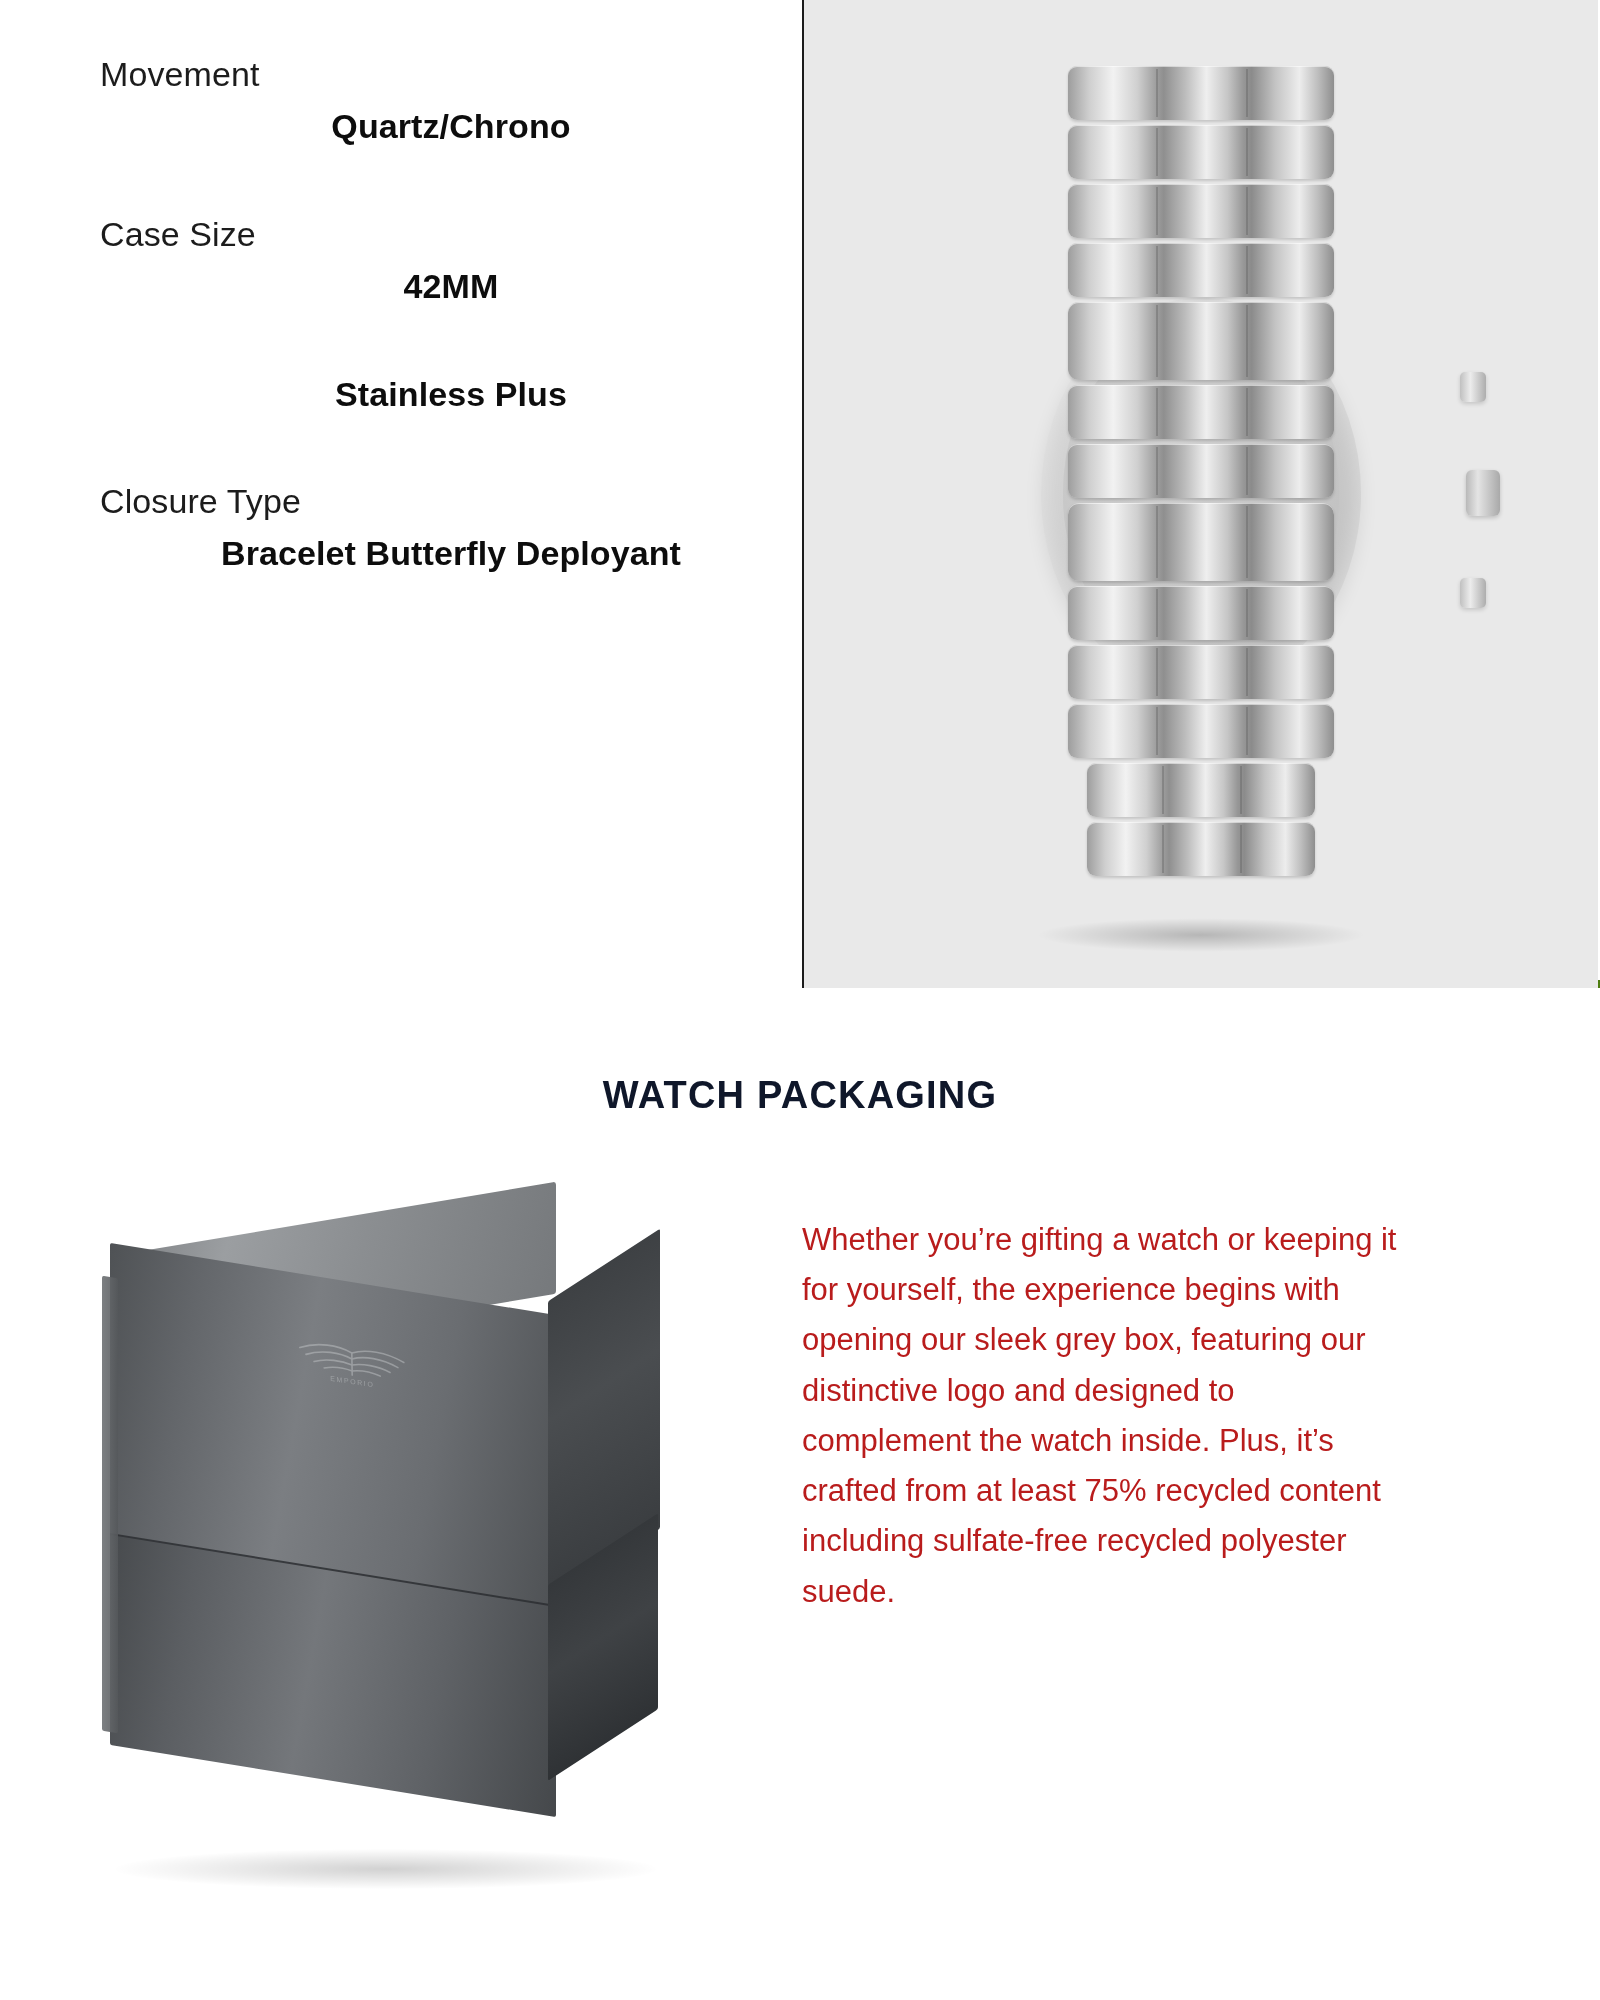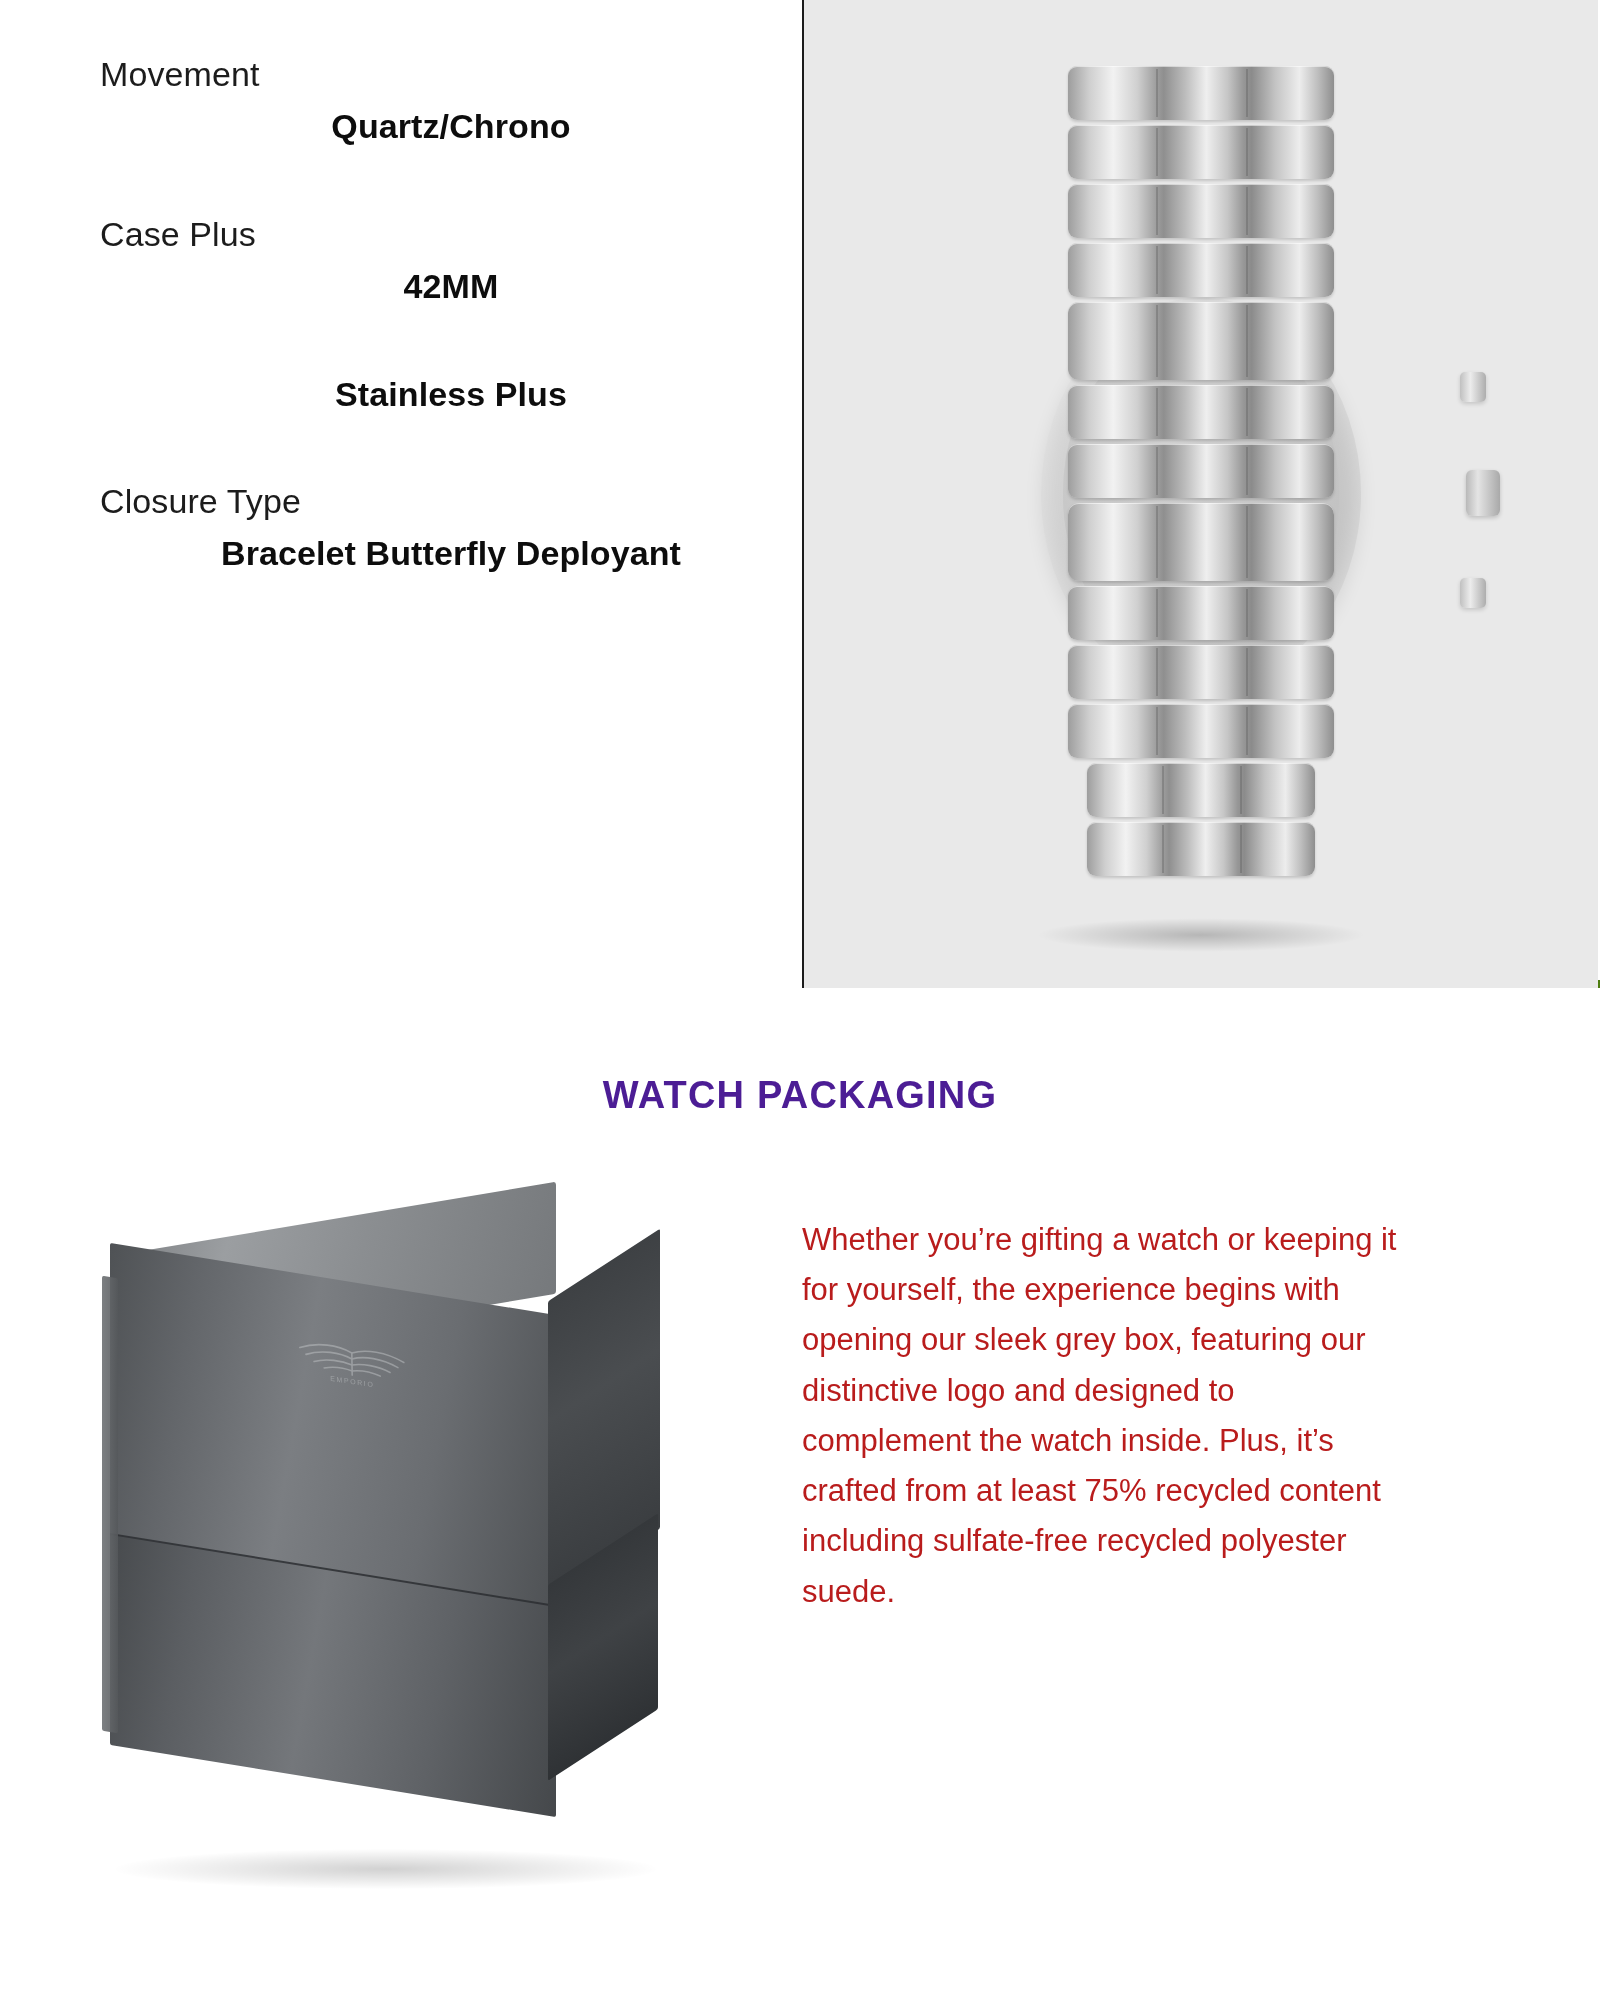--- a/index.html
+++ b/index.html
@@ -184,21 +184,21 @@
     width: 1600px;
     height: 1010px;
     background: #ffffff;
   }
 
   .packaging-title {
     text-align: center;
     font-size: 38px;
     font-weight: 700;
     letter-spacing: 1.2px;
-    color: #4c1d95;
+    color: #0f172a;
     padding-top: 86px;
   }
 
   .packaging-body {
     display: flex;
     padding: 62px 0 0 0;
   }
 
   .box-col {
     width: 760px;
@@ -323,21 +323,21 @@
   <div class="top-section">
 
     <div class="spec-pane">
 
       <div class="spec-row">
         <div class="spec-label">Movement</div>
         <div class="spec-value">Quartz/Chrono</div>
       </div>
 
       <div class="spec-row">
-        <div class="spec-label">Case Plus</div>
+        <div class="spec-label">Case Size</div>
         <div class="spec-value">42MM</div>
       </div>
 
 
       <div class="spec-row">
         <div class="spec-value">Stainless Plus</div>
       </div>
 
       <div class="spec-row">
         <div class="spec-label">Closure Type</div>

